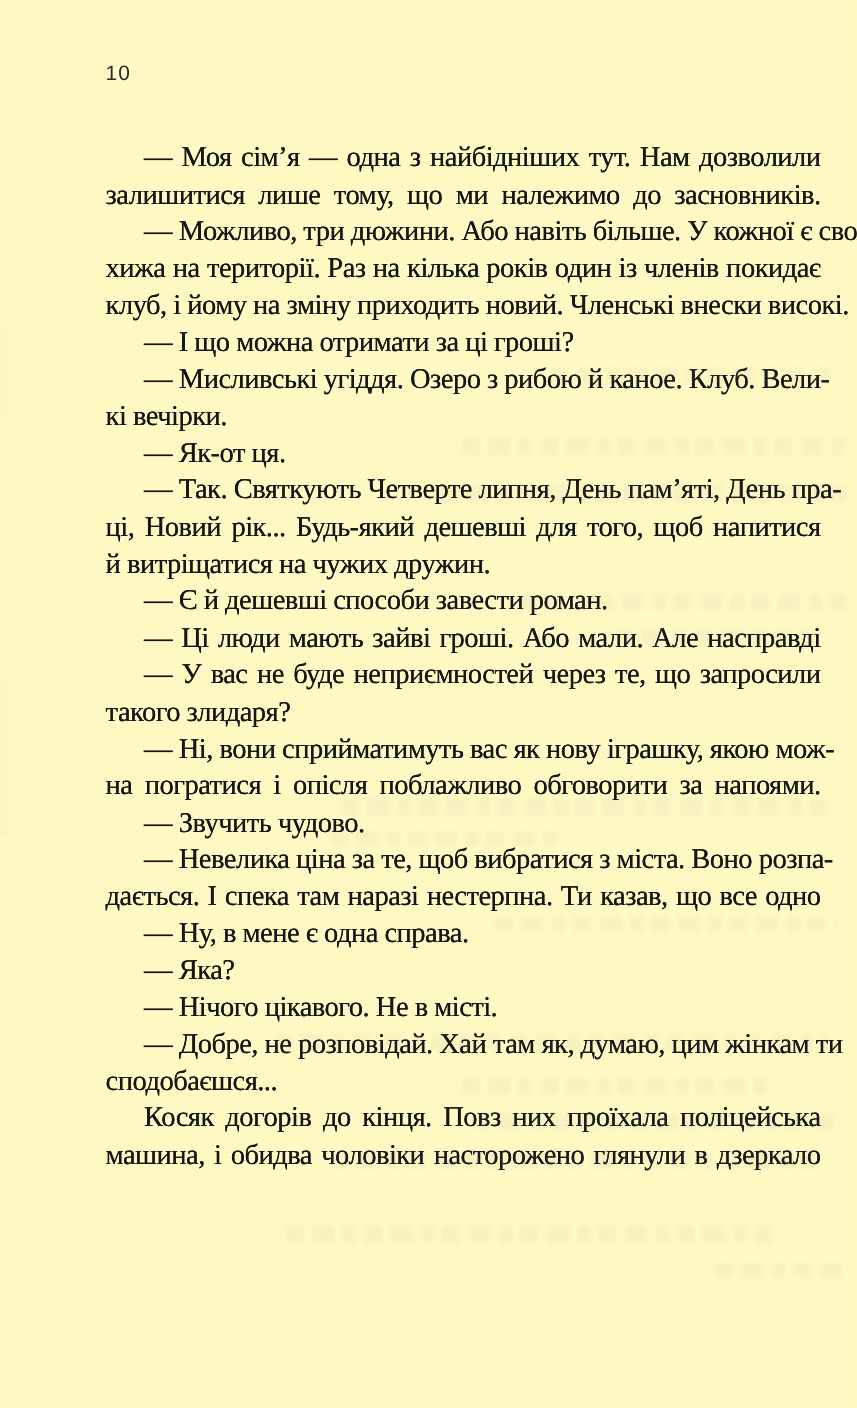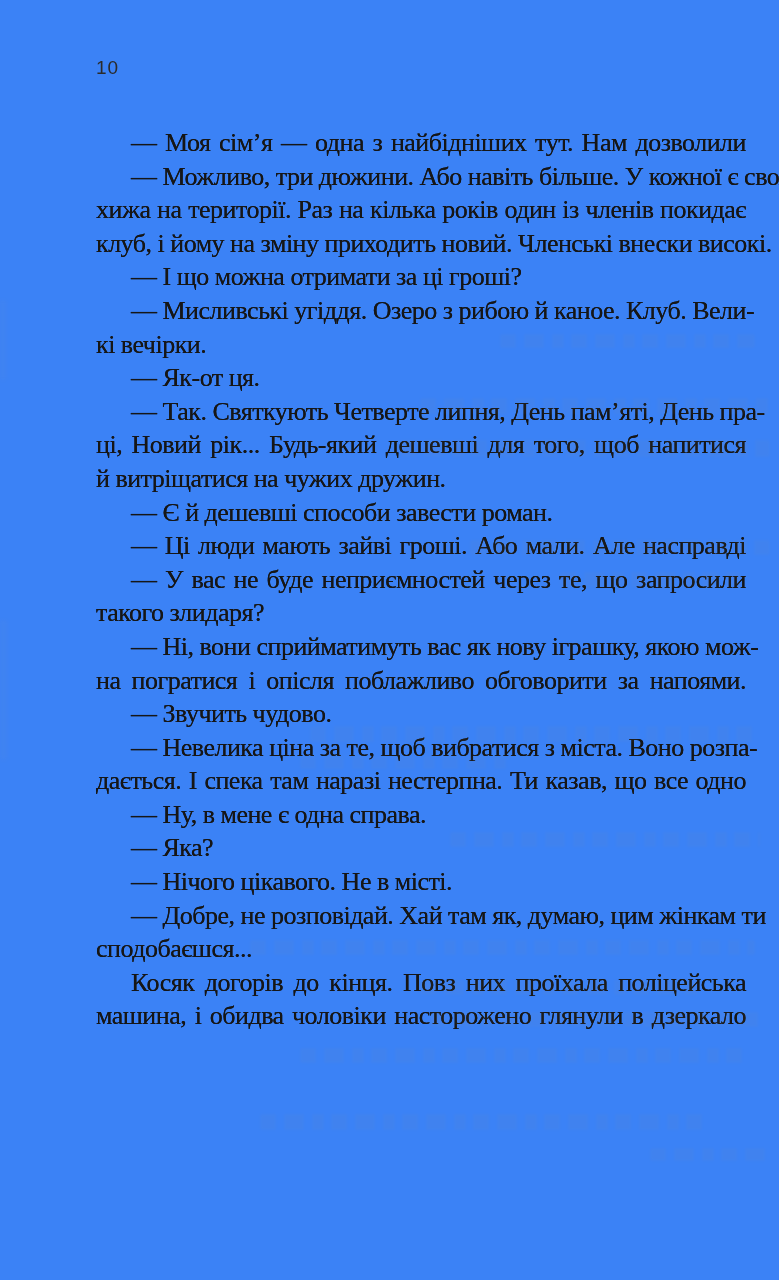--- a/index.html
+++ b/index.html
@@ -5,21 +5,21 @@
 <style>
   html, body {
     margin: 0;
     padding: 0;
     background: #ffffff;
   }
   .page {
     position: relative;
     width: 779px;
     height: 1280px;
-    background: #3b82f6;
+    background: #fef9c3;
     overflow: hidden;
     font-family: "Liberation Serif", "DejaVu Serif", serif;
   }
   .folio {
     position: absolute;
     left: 96px;
     top: 57px;
     font-family: "Liberation Sans", "DejaVu Sans", sans-serif;
     font-size: 19px;
     letter-spacing: 1px;
@@ -69,20 +69,21 @@
 </style>
 </head>
 <body>
 
 <div class="page">
 
   <div class="folio">10</div>
 
   <div class="text-block" id="text-block">
       <div class="line first just">— Моя сім’я — одна з найбідніших тут. Нам дозволили</div>
+      <div class="line just">залишитися лише тому, що ми належимо до засновників.</div>
       <div class="line first just">— Можливо, три дюжини. Або навіть більше. У кожної є своя</div>
       <div class="line just">хижа на території. Раз на кілька років один із членів покидає</div>
       <div class="line just">клуб, і йому на зміну приходить новий. Членські внески високі.</div>
       <div class="line first">— І що можна отримати за ці гроші?</div>
       <div class="line first just">— Мисливські угіддя. Озеро з рибою й каное. Клуб. Вели-</div>
       <div class="line">кі вечірки.</div>
       <div class="line first">— Як-от ця.</div>
       <div class="line first just">— Так. Святкують Четверте липня, День пам’яті, День пра-</div>
       <div class="line just">ці, Новий рік... Будь-який дешевші для того, щоб напитися</div>
       <div class="line">й витріщатися на чужих дружин.</div>

